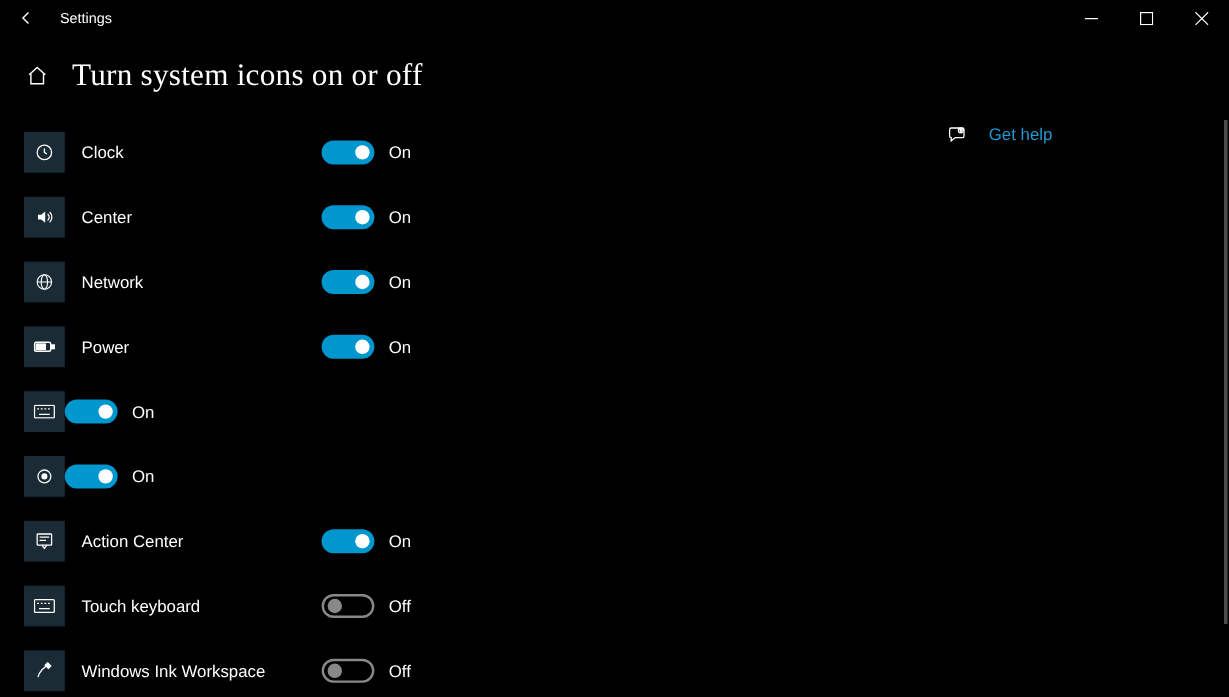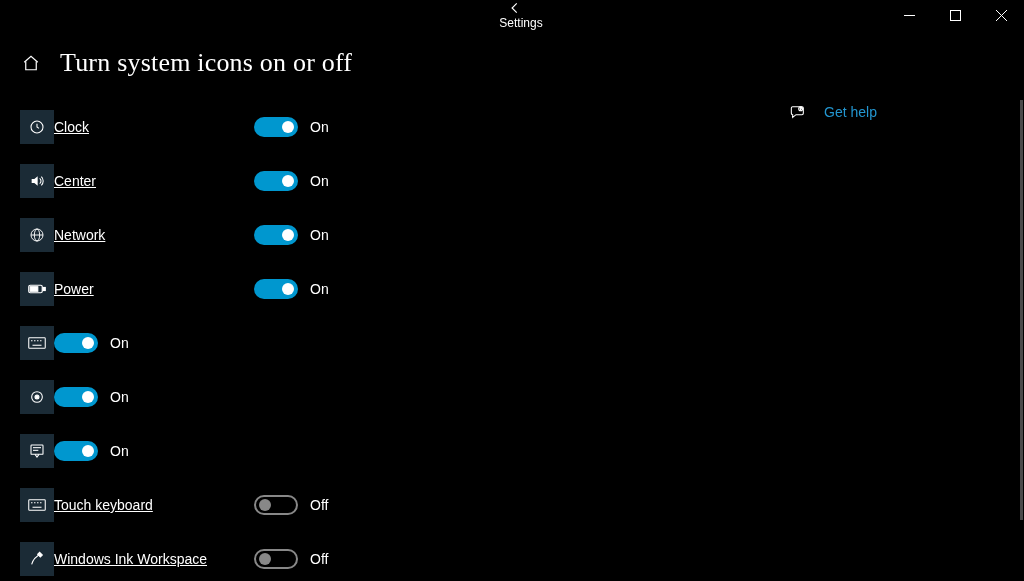--- a/index.html
+++ b/index.html
@@ -9,21 +9,20 @@
     color: #fff;
     font-family: "Segoe UI", Arial, sans-serif;
     font-size: 14px;
     position: relative;
   }
   .titlebar {
     height: 30px;
     display: flex;
     align-items: center;
     padding: 0 0 0 6px;
-    flex-direction: column;
   }
   .titlebar .back {
     width: 32px; height: 30px;
     display:flex;align-items:center;justify-content:center;
     color:#fff;
   }
   .titlebar .app-title { font-size: 12px; margin-left: 12px; color:#fff; }
   .window-controls {
     position:absolute; top:0; right:0; height:30px; display:flex;
   }
@@ -45,21 +44,21 @@
   .items { width: 740px; }
   .row {
     display:flex; align-items:center; height:54px;
   }
   .icon-box {
     width:34px;height:34px; background:#1b2b36;
     display:flex;align-items:center;justify-content:center;
     flex-shrink:0;
   }
   .label {
-    width:200px; font-size:14px;text-decoration:underline;
+    margin-left:14px; width:200px; font-size:14px;
   }
   .toggle {
     width:44px;height:20px;border-radius:10px;position:relative;
     flex-shrink:0;
   }
   .toggle.on { background:#0097cf; }
   .toggle.off { background:transparent; border:2px solid #888;}
   .knob {
     position:absolute; width:12px;height:12px;border-radius:50%;
     background:#fff; top:50%; transform:translateY(-50%);
@@ -206,20 +205,21 @@
       </div>
       <div class="row">
         <div class="icon-box">
           <svg width="16" height="16" viewBox="0 0 24 24" fill="none" stroke="#fff" stroke-width="1.6">
             <rect x="3" y="3" width="18" height="14" rx="1"></rect>
             <path d="M9 17 L12 21 L15 17"></path>
             <line x1="6" y1="7" x2="18" y2="7"></line>
             <line x1="6" y1="11" x2="14" y2="11"></line>
           </svg>
         </div>
+        <div class="label">Action Center</div>
         <div class="toggle on">
           <div class="knob"></div>
         </div>
         <div class="state">On</div>
       </div>
       <div class="row">
         <div class="icon-box">
           <svg width="18" height="12" viewBox="0 0 24 16" fill="none" stroke="#fff" stroke-width="1.4">
             <rect x="1" y="1" width="22" height="14" rx="1"></rect>
             <line x1="4" y1="5" x2="6" y2="5"></line>

